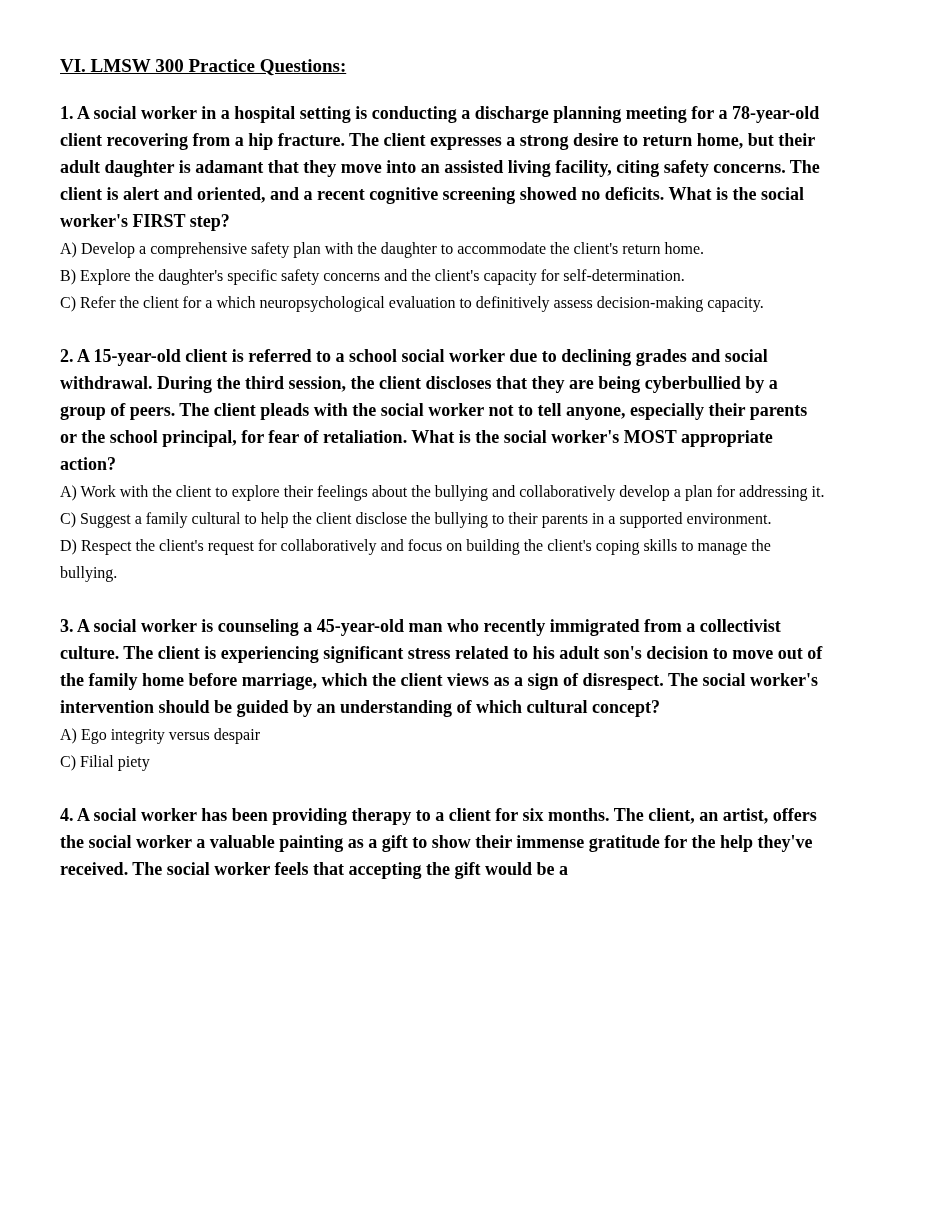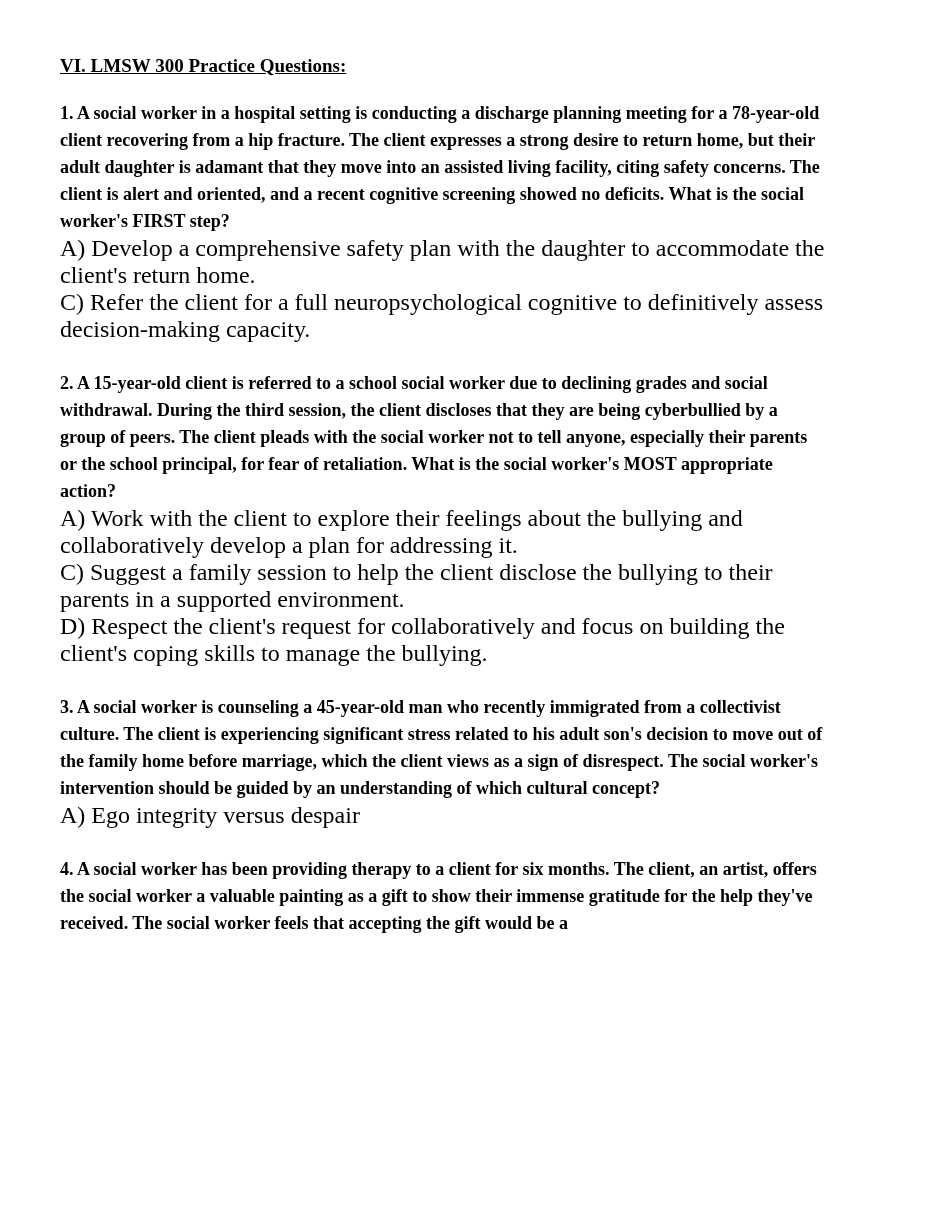--- a/index.html
+++ b/index.html
@@ -31,42 +31,44 @@
   .question {
     margin: 0 0 27px 0;
   }
   .stem {
     font-weight: bold;
     font-size: 18px;
     line-height: 27px;
   }
   .option {
     font-weight: normal;
-    font-size: 24px;
+    font-size: 16px;
     line-height: 27px;
   }
 </style>
 </head>
 <body>
 
 <div class="page">
   <h1 class="heading">VI. LMSW 300 Practice Questions:</h1>
   <div id="questions">
       <div class="question">
         <div class="stem">1. A social worker in a hospital setting is conducting a discharge planning meeting for a 78-year-old client recovering from a hip fracture. The client expresses a strong desire to return home, but their adult daughter is adamant that they move into an assisted living facility, citing safety concerns. The client is alert and oriented, and a recent cognitive screening showed no deficits. What is the social worker's FIRST step?</div>
         <div class="option">A) Develop a comprehensive safety plan with the daughter to accommodate the client's return home.</div>
-        <div class="option">C) Refer the client for a full neuropsychological cognitive to definitively assess decision-making capacity.</div>
+        <div class="option">B) Explore the daughter's specific safety concerns and the client's capacity for self-determination.</div>
+        <div class="option">C) Refer the client for a which neuropsychological evaluation to definitively assess decision-making capacity.</div>
       </div>
       <div class="question">
         <div class="stem">2. A 15-year-old client is referred to a school social worker due to declining grades and social withdrawal. During the third session, the client discloses that they are being cyberbullied by a group of peers. The client pleads with the social worker not to tell anyone, especially their parents or the school principal, for fear of retaliation. What is the social worker's MOST appropriate action?</div>
         <div class="option">A) Work with the client to explore their feelings about the bullying and collaboratively develop a plan for addressing it.</div>
-        <div class="option">C) Suggest a family session to help the client disclose the bullying to their parents in a supported environment.</div>
+        <div class="option">C) Suggest a family cultural to help the client disclose the bullying to their parents in a supported environment.</div>
         <div class="option">D) Respect the client's request for collaboratively and focus on building the client's coping skills to manage the bullying.</div>
       </div>
       <div class="question">
         <div class="stem">3. A social worker is counseling a 45-year-old man who recently immigrated from a collectivist culture. The client is experiencing significant stress related to his adult son's decision to move out of the family home before marriage, which the client views as a sign of disrespect. The social worker's intervention should be guided by an understanding of which cultural concept?</div>
         <div class="option">A) Ego integrity versus despair</div>
+        <div class="option">C) Filial piety</div>
       </div>
       <div class="question">
         <div class="stem">4. A social worker has been providing therapy to a client for six months. The client, an artist, offers the social worker a valuable painting as a gift to show their immense gratitude for the help they've received. The social worker feels that accepting the gift would be a</div>
       </div>
     </div>
 </div>
 
 </body></html>

